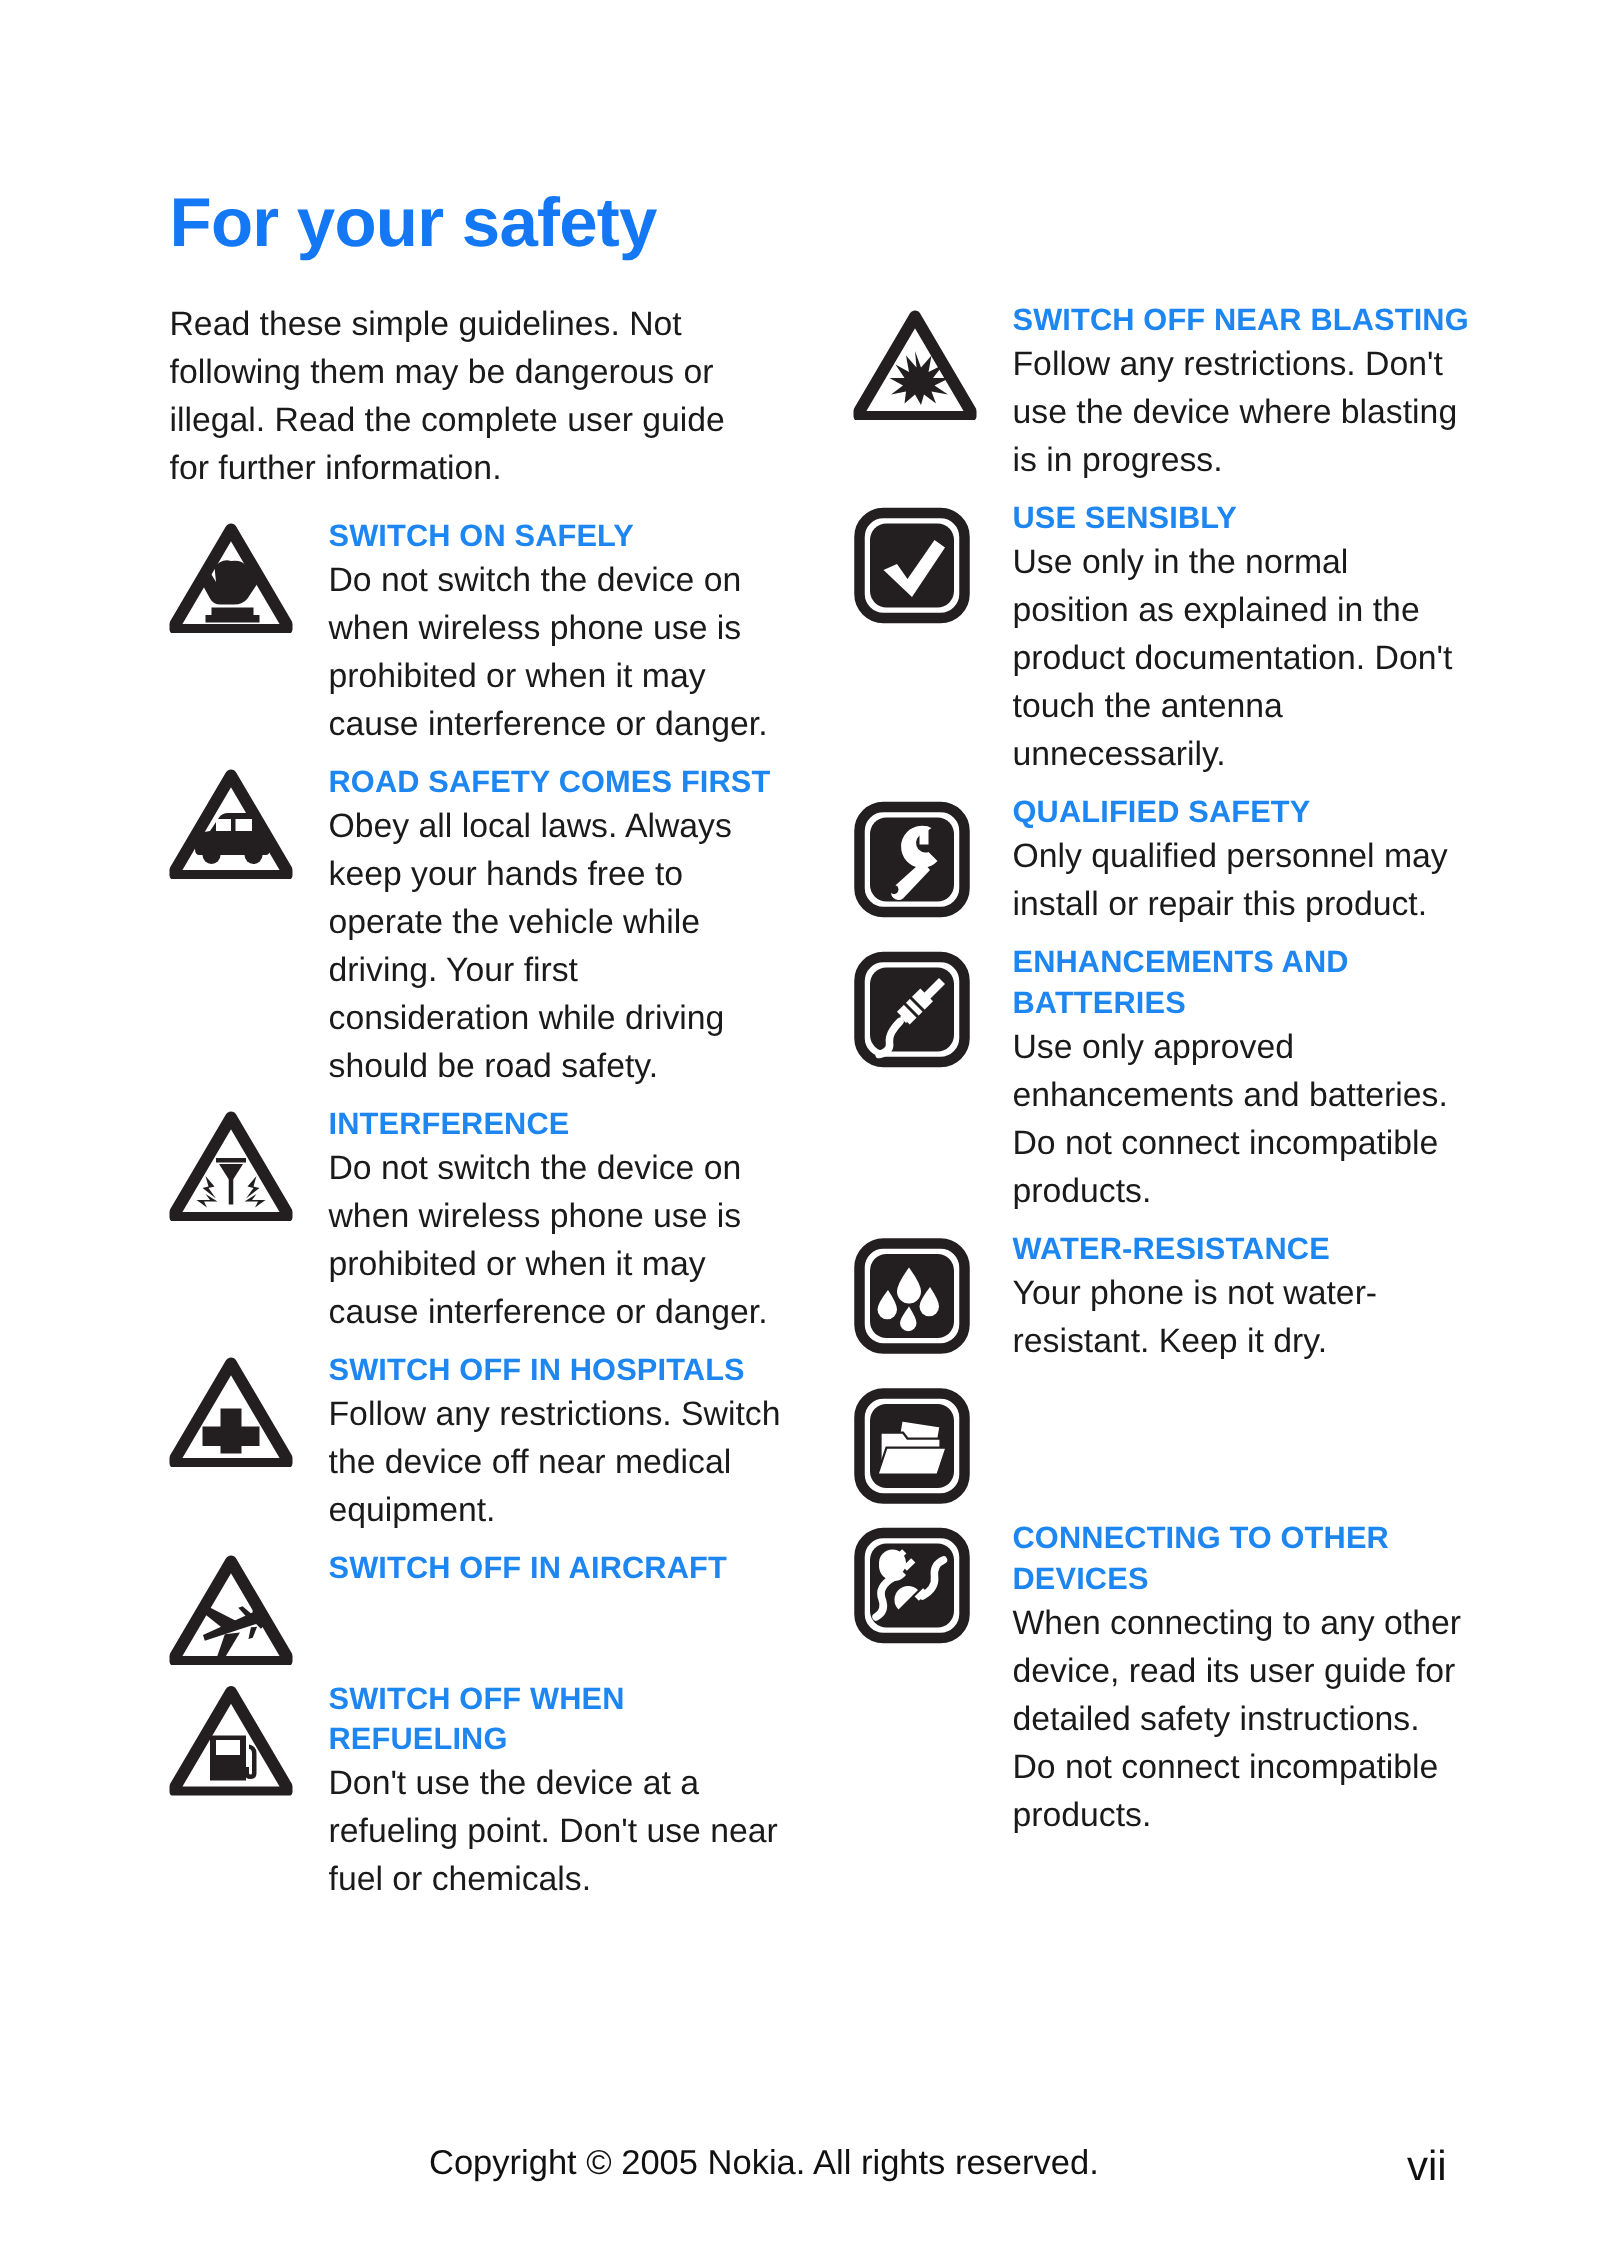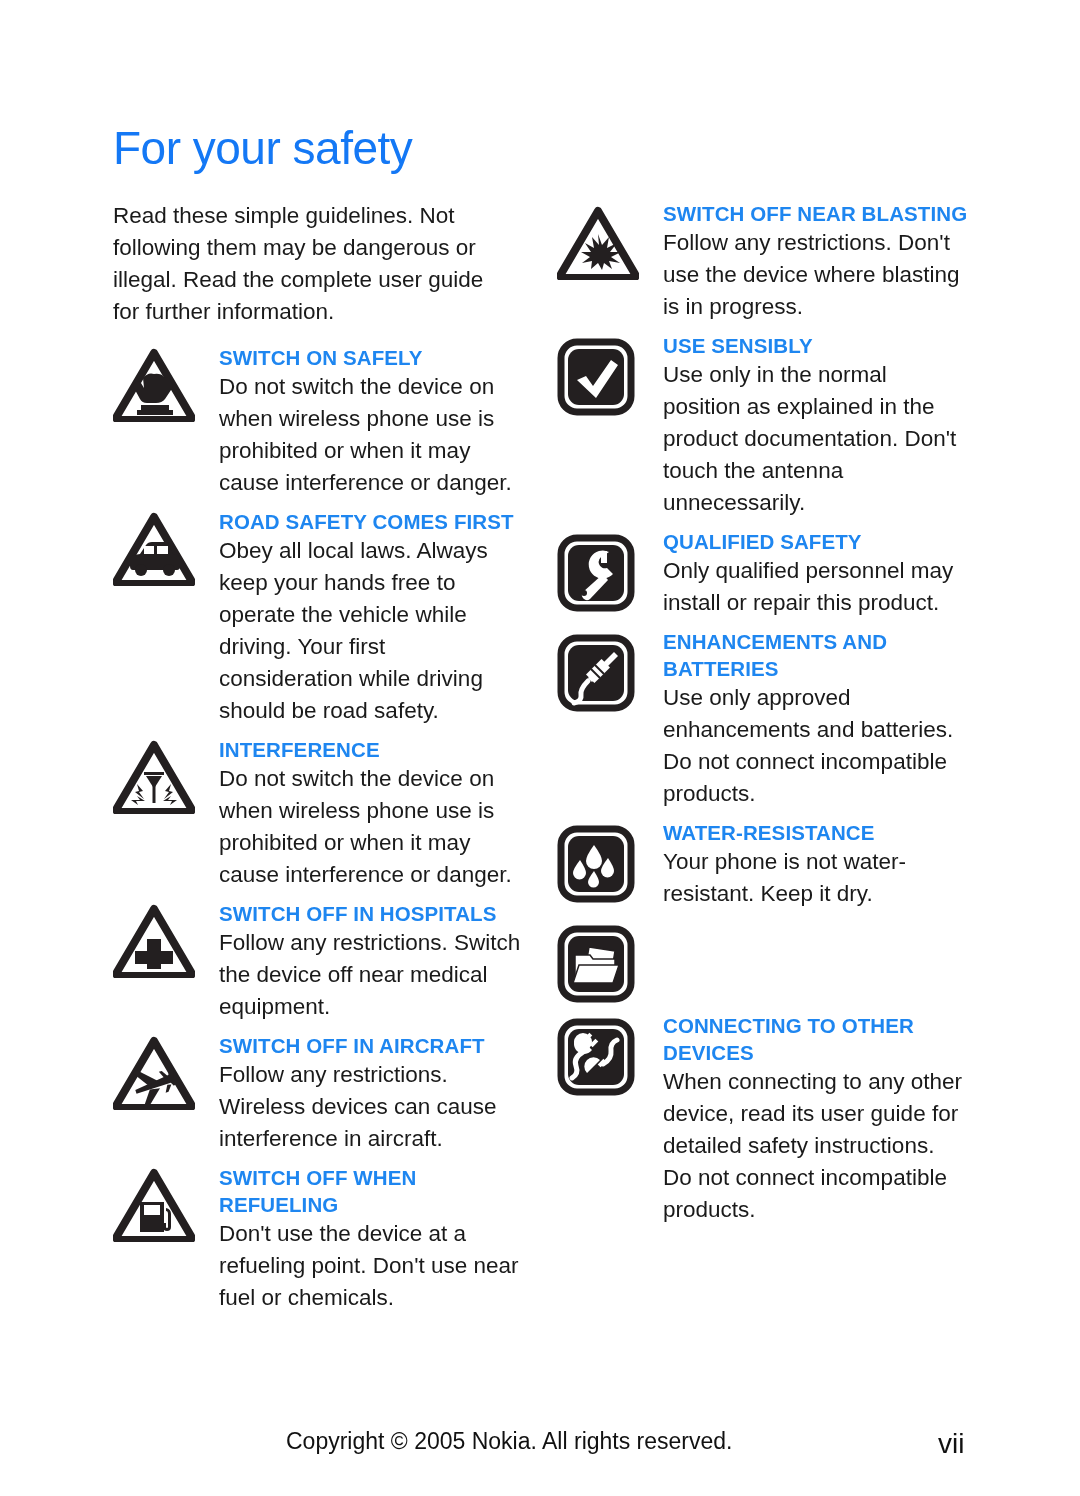--- a/index.html
+++ b/index.html
@@ -20,34 +20,34 @@
     inset: 0;
     background: #ffffff;
   }
 
   
   .page-title {
     position: absolute;
     left: 113px;
     top: 94px;
     font-size: 46px;
-    font-weight: normal;
+    font-weight: bold;
     color: #1478f5;
     letter-spacing: -0.5px;
     line-height: 1.0;
   }
 
   
   .columns {
     position: absolute;
     left: 113px;
     top: 200px;
     width: 868px;
     display: flex;
-    gap: 32px;
+    gap: 44px;
   }
   .col {
     width: 412px;
   }
 
   .intro {
     font-size: 22.5px;
     line-height: 32px;
     color: #1a1a1a;
     margin: 0 0 16px 0;
@@ -212,21 +212,20 @@
               <path d="M22 48 L58 44 L60 40 L64 42 L62 48 L64 54 L60 56 L58 52 L22 52 Z"></path>
               <path d="M36 48 L24 30 L30 30 L46 46 Z"></path>
               <path d="M36 52 L24 68 L30 68 L46 54 Z"></path>
               <path d="M54 47 L50 38 L53 38 L58 46 Z"></path>
               <path d="M54 53 L50 60 L53 60 L58 54 Z"></path>
             </g>
           </svg>
         </div>
         <div class="text-cell">
           <p class="item-title">SWITCH OFF IN AIRCRAFT</p>
-          <p class="item-body">Follow any restrictions. Wireless devices can cause interference in aircraft.</p>
         </div>
       </div>
 
       <div class="item">
         <div class="icon-cell">
           <svg width="82" height="74" viewBox="0 0 82 74">
             <path d="M41 5 L78 68 Q80 72 75 72 L7 72 Q2 72 4 68 Z" fill="none" stroke="#231f20" stroke-width="8" stroke-linejoin="round"></path>
             <g fill="#231f20">
               <rect x="27" y="34" width="24" height="30"></rect>
               <rect x="31" y="37" width="16" height="10" fill="#fff"></rect>

